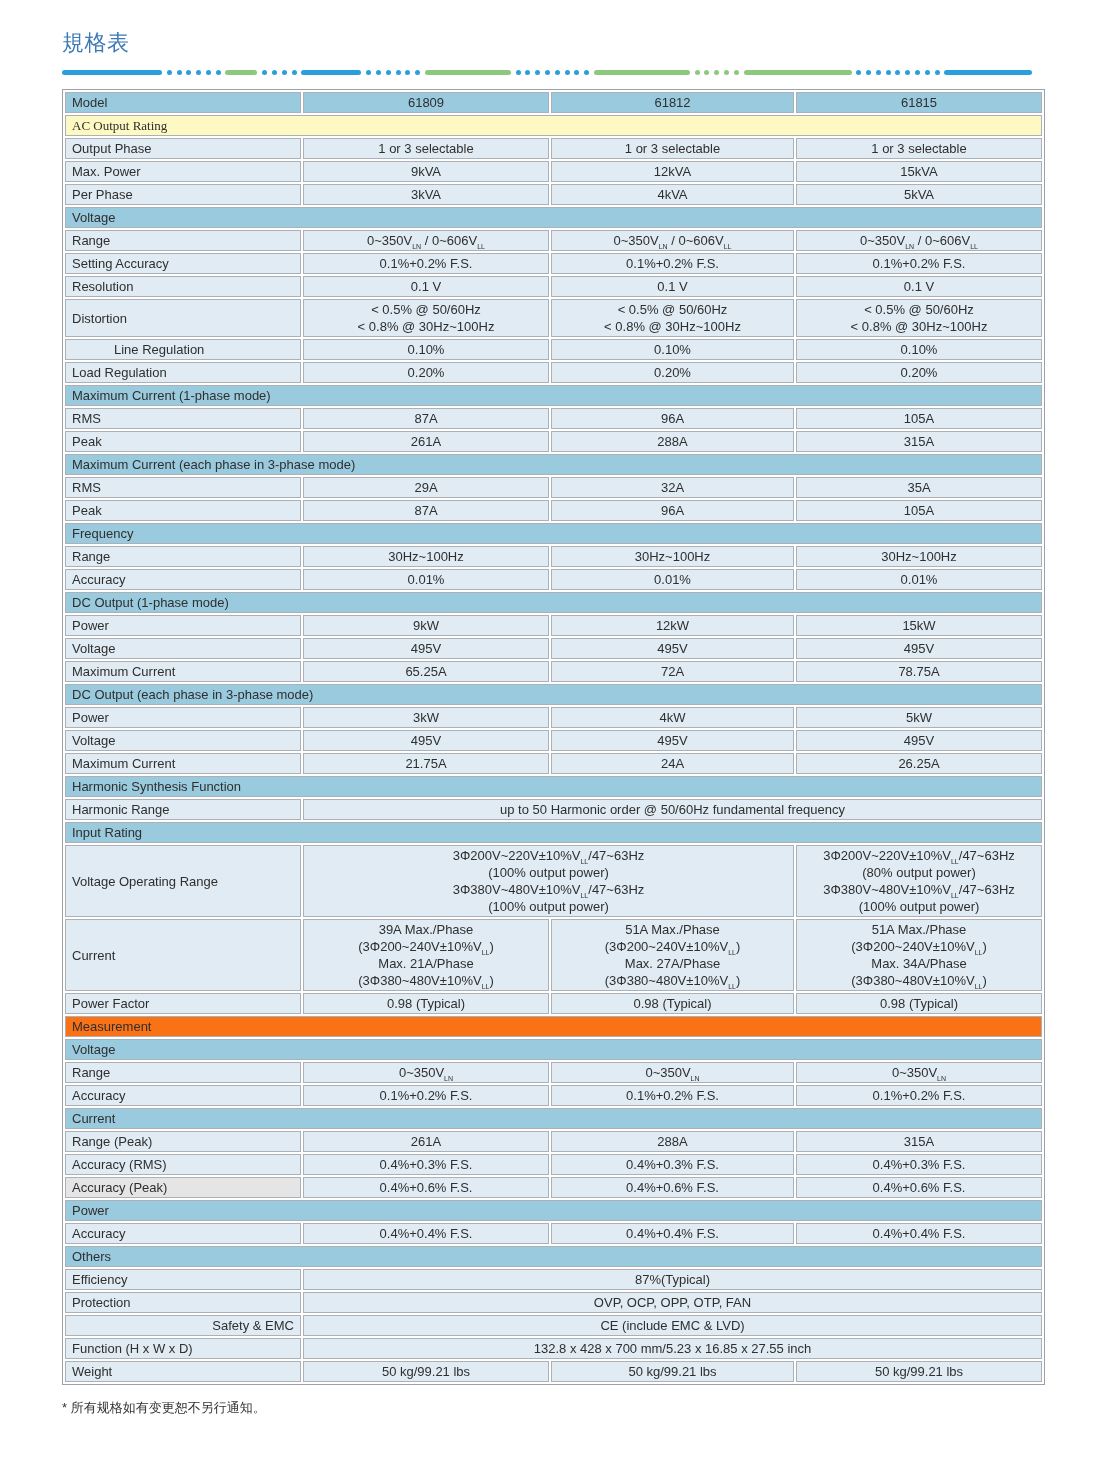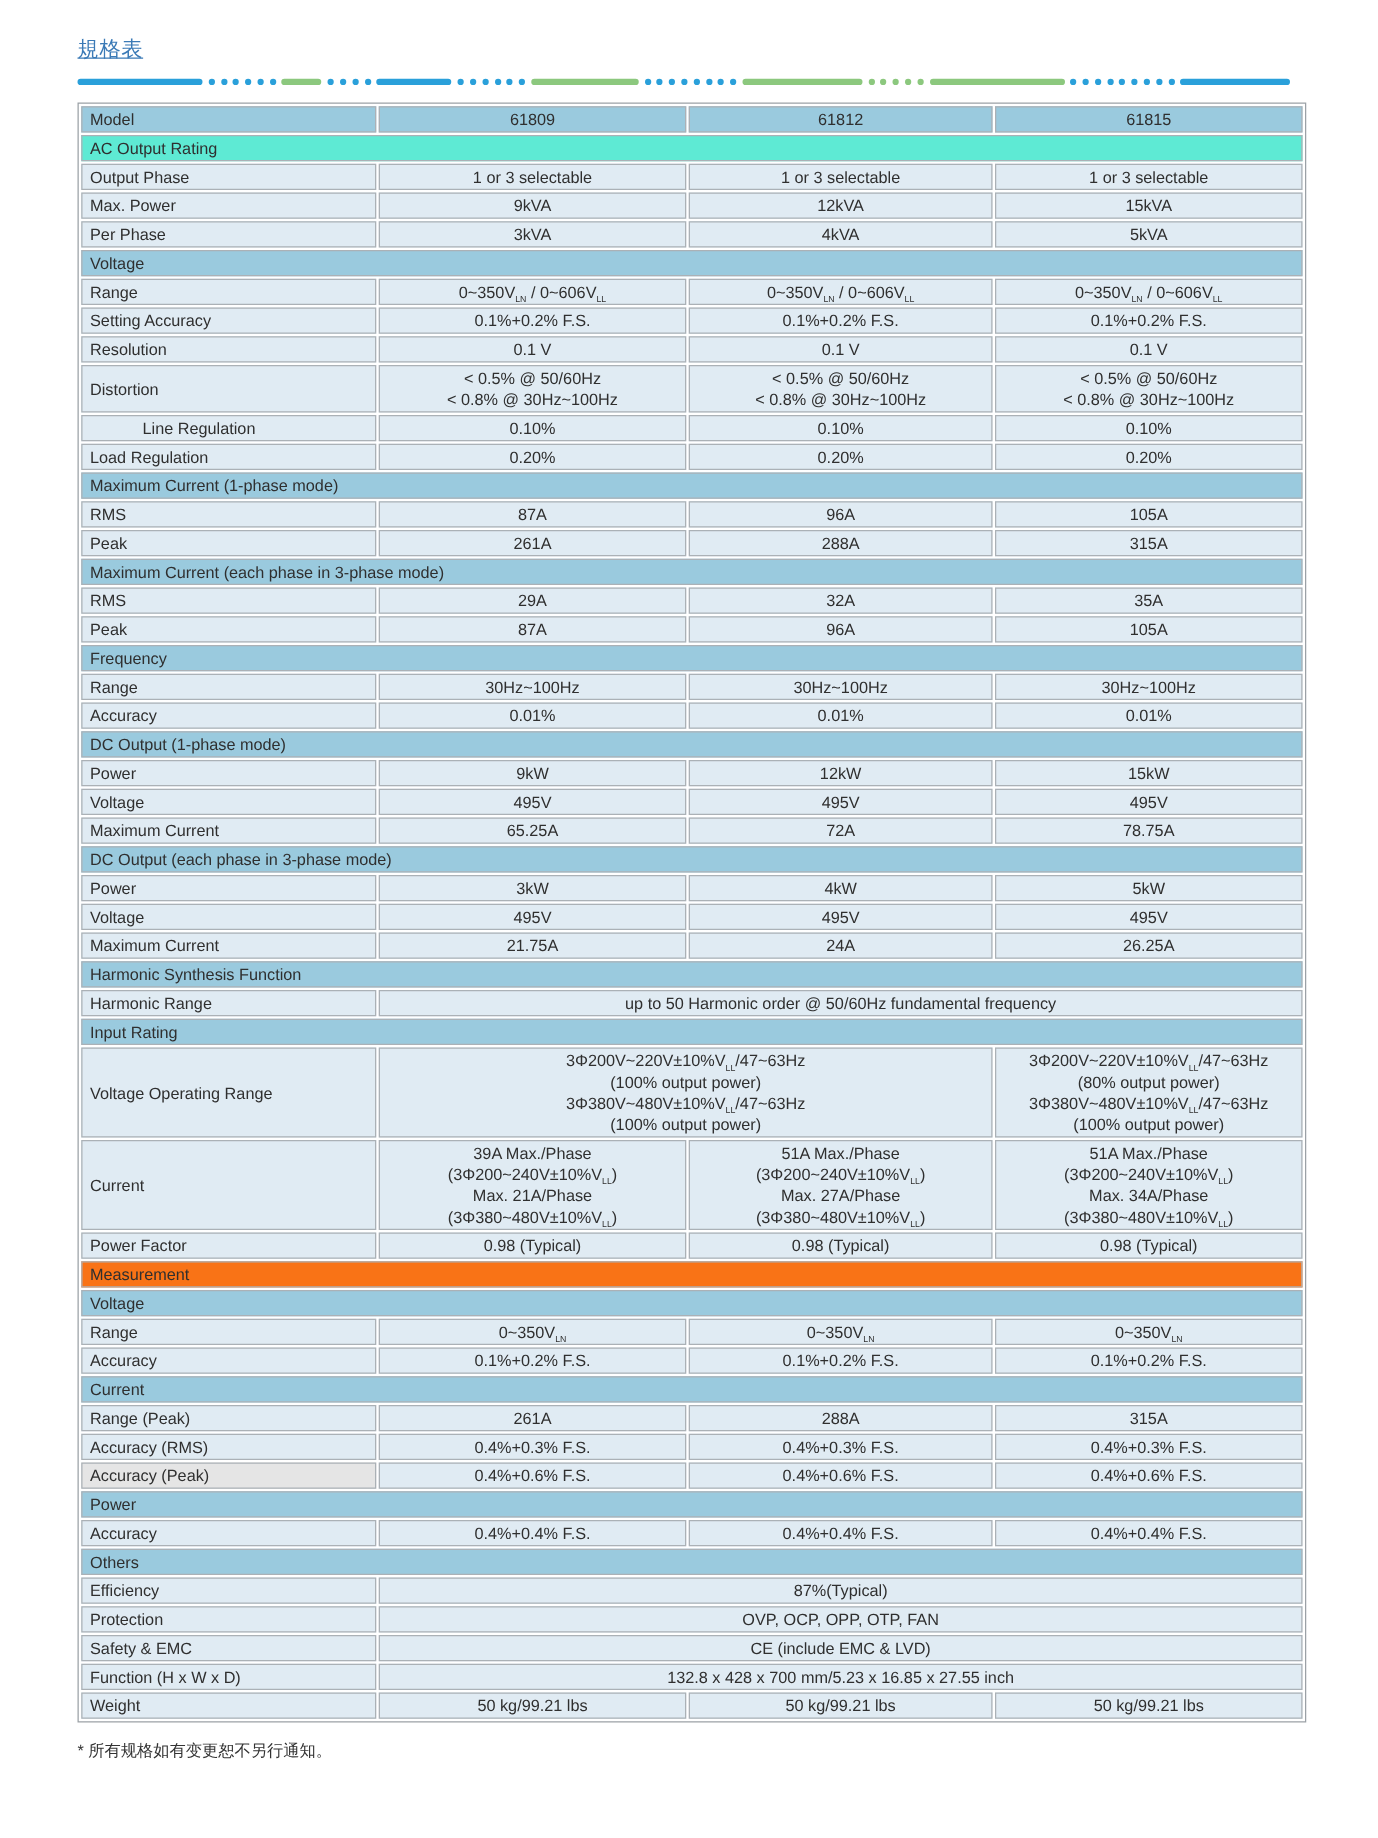--- a/index.html
+++ b/index.html
@@ -6,25 +6,24 @@
   html, body {
     width: 1102px; height: 1470px;
     background: #ffffff;
     font-family: "Liberation Sans", "DejaVu Sans", sans-serif;
     color: #2f2f2f;
     position: relative;
   }
   .page { position: absolute; left: 62px; top: 28px; width: 971px; }
 
   .title {
-    font-size: 17px;
+    font-size: 22px;
     font-weight: 400;
     letter-spacing: 0.5px;
     margin-bottom: 11px;
-    text-decoration: underline;
   }
 
   .divider {
     display: flex;
     align-items: center;
     justify-content: space-between;
     height: 7px;
     margin-bottom: 13px;
     width: 100%;
   }
@@ -121,21 +120,21 @@
         <col style="width:246px">
     </colgroup>
     <tbody id="spec-tbody">
         <tr>
           <td class="label" style="background: rgb(154, 202, 222);">Model</td>
           <td colspan="1" class="value" style="background: rgb(154, 202, 222);">61809</td>
           <td colspan="1" class="value" style="background: rgb(154, 202, 222);">61812</td>
           <td colspan="1" class="value" style="background: rgb(154, 202, 222);">61815</td>
         </tr>
         <tr>
-          <td colspan="4" class="section" style="background: #5eead4;">AC Output Rating</td>
+          <td colspan="4" class="section" style="background: #fef9c3; font-family: Liberation Serif, serif;">AC Output Rating</td>
         </tr>
         <tr>
           <td class="label" style="background: rgb(224, 235, 243);">Output Phase</td>
           <td colspan="1" class="value" style="background: rgb(224, 235, 243);">1 or 3 selectable</td>
           <td colspan="1" class="value" style="background: rgb(224, 235, 243);">1 or 3 selectable</td>
           <td colspan="1" class="value" style="background: rgb(224, 235, 243);">1 or 3 selectable</td>
         </tr>
         <tr>
           <td class="label" style="background: rgb(224, 235, 243);">Max. Power</td>
           <td colspan="1" class="value" style="background: rgb(224, 235, 243);">9kVA</td>
@@ -354,21 +353,21 @@
         </tr>
         <tr>
           <td class="label" style="background: rgb(224, 235, 243);">Efficiency</td>
           <td colspan="3" class="value" style="background: rgb(224, 235, 243);">87%(Typical)</td>
         </tr>
         <tr>
           <td class="label" style="background: rgb(224, 235, 243);">Protection</td>
           <td colspan="3" class="value" style="background: rgb(224, 235, 243);">OVP, OCP, OPP, OTP, FAN</td>
         </tr>
         <tr>
-          <td class="label" style="background: rgb(224, 235, 243);">Safety &amp; EMC</td>
+          <td class="label" style="background: rgb(224, 235, 243); text-align: right;">Safety &amp; EMC</td>
           <td colspan="3" class="value" style="background: rgb(224, 235, 243);">CE (include EMC &amp; LVD)</td>
         </tr>
         <tr>
           <td class="label" style="background: rgb(224, 235, 243);">Function (H x W x D)</td>
           <td colspan="3" class="value" style="background: rgb(224, 235, 243);">132.8 x 428 x 700 mm/5.23 x 16.85 x 27.55 inch</td>
         </tr>
         <tr>
           <td class="label" style="background: rgb(224, 235, 243);">Weight</td>
           <td colspan="1" class="value" style="background: rgb(224, 235, 243);">50 kg/99.21 lbs</td>
           <td colspan="1" class="value" style="background: rgb(224, 235, 243);">50 kg/99.21 lbs</td>

